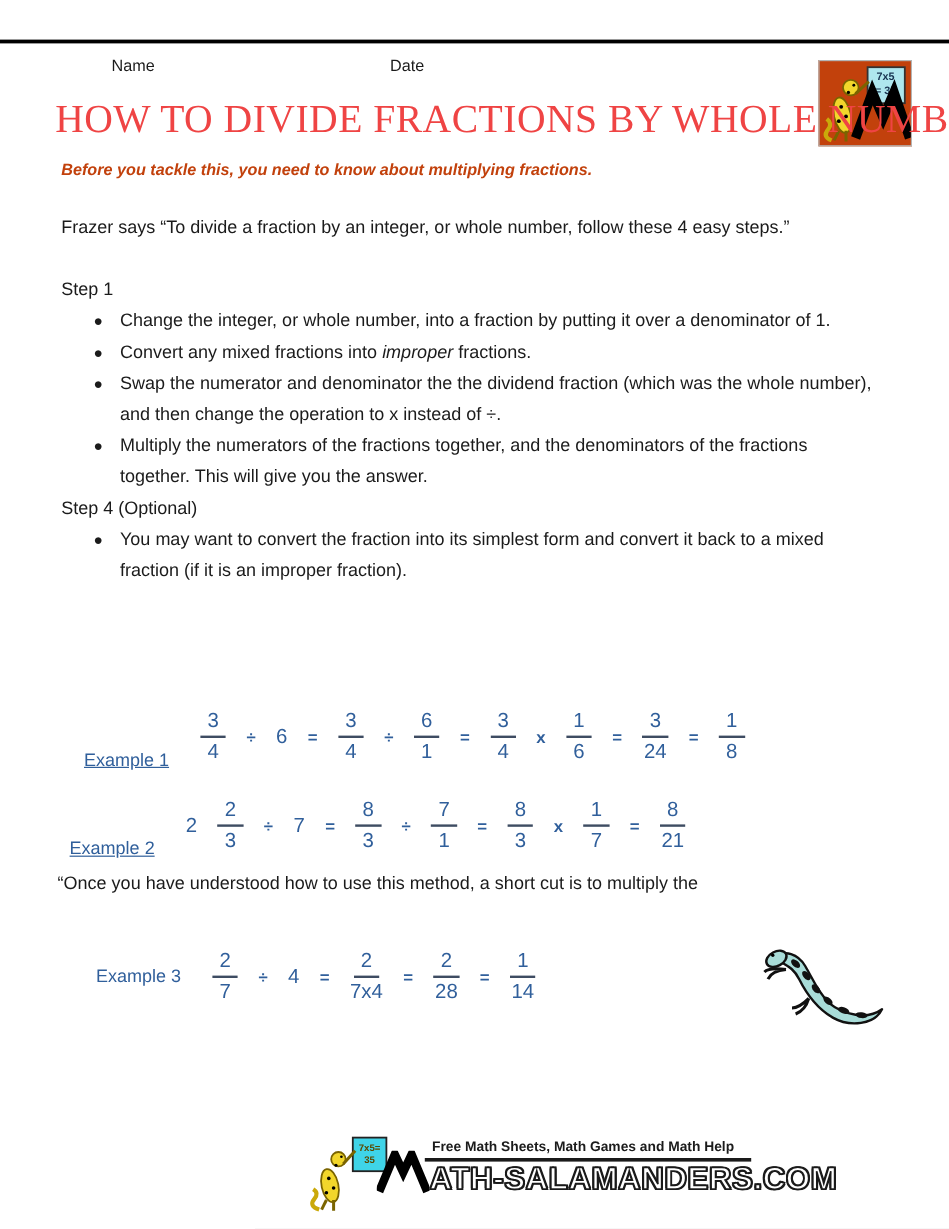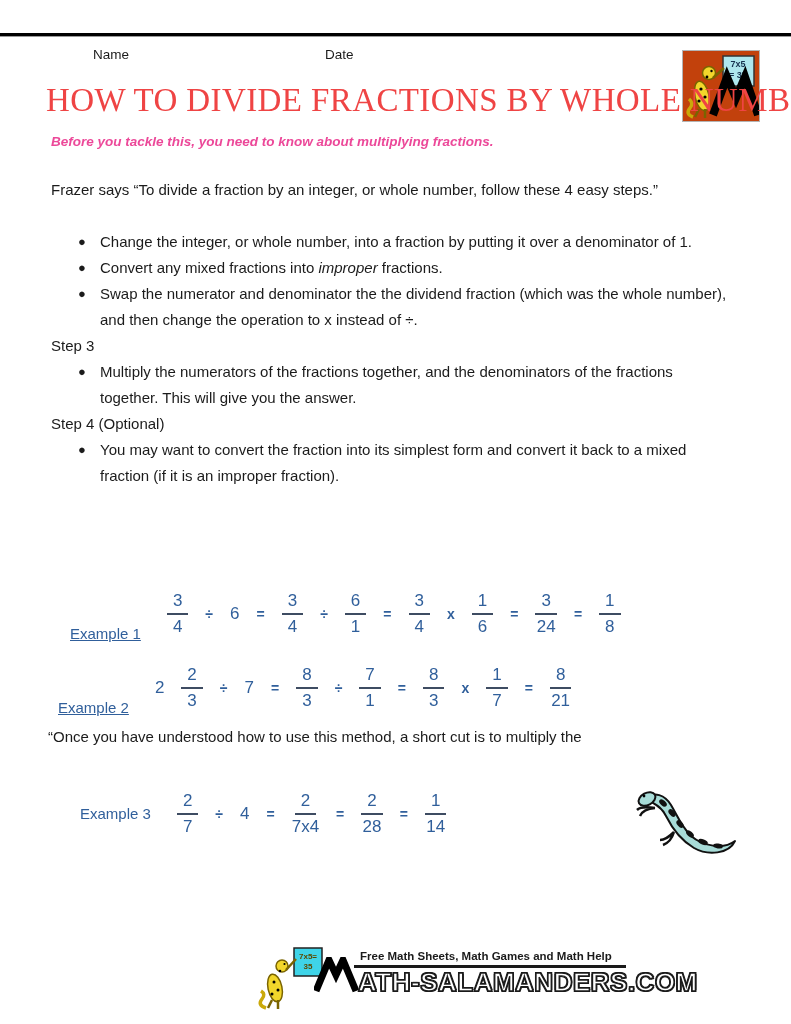--- a/index.html
+++ b/index.html
@@ -21,21 +21,21 @@
   }
 
   .page-title {
     position:absolute; left:46px; top:82px; width:640px;
     font-family:"Liberation Serif", serif; font-size:33px; letter-spacing:0.4px;
     color:#ef4444; white-space:nowrap;
   }
 
   .intro-note {
     position:absolute; left:51px; top:134px; font-size:13.5px;
-    font-style:italic; font-weight:bold; color:#ec4899;
+    font-style:italic; font-weight:bold; color:#c2410c;
   }
   .frazer-line { position:absolute; left:51px; top:181px; font-size:15px;text-align:center; }
 
   .steps { position:absolute; left:51px; top:229px; width:695px; font-size:15px; line-height:26px; }
   .step-label { font-weight:normal; }
   .step-bullets { margin:0; padding:0 0 0 27px; list-style:none; }
   .bullet-item { display:flex; width:655px; }
   .bullet-dot { flex:0 0 22px; font-size:13px; }
   .bullet-text { flex:1 1 auto; }
   .bullet-text em { }
@@ -54,21 +54,21 @@
   .whole { font-size:17px; }
 
   .quote-block { position:absolute; left:48px; top:724px; font-size:15px; line-height:26px; }
 
   .lizard { position:absolute; left:628px; top:786px; }
 
   .footer-logo { position:absolute; left:254px; top:944px; display:flex; align-items:flex-start; }
   .footer-right { margin-left:-14px; }
   .footer-tagline { font-size:11.5px; font-weight:bold; padding:6px 0 3px 46px; white-space:nowrap; }
   .footer-rule { height:3px; background:#1a1a1a; margin-left:40px; width:272px; }
-  .footer-wordmark { display:flex; align-items:flex-start; margin-top:1px; }
+  .footer-wordmark { display:flex; align-items:center; margin-top:1px; }
   .wordmark-text {
     font-size:26px; font-weight:700; letter-spacing:0.5px; line-height:1;
     color:#ffffff; -webkit-text-stroke:1.4px #1a1a1a;
     text-shadow:1px 1px 0 #1a1a1a, -1px -1px 0 #1a1a1a, 1px -1px 0 #1a1a1a, -1px 1px 0 #1a1a1a;
     white-space:nowrap; padding-bottom:2px;
   }
 </style>
 </head>
 <body>
 
@@ -97,37 +97,37 @@
         <circle cx="24" cy="26" r="1.4" fill="#000"></circle>
     </svg>
   </div>
 
   <div class="page-title">HOW TO DIVIDE FRACTIONS BY WHOLE NUMBERS</div>
 
   <div class="intro-note">Before you tackle this, you need to know about multiplying fractions.</div>
   <div class="frazer-line">Frazer says “To divide a fraction by an integer, or whole number, follow these 4 easy steps.”</div>
 
   <div class="steps">
+    <div class="step-label">Step 1</div>
     <ul class="step-bullets">
       <li class="bullet-item">
         <span class="bullet-dot">●</span>
         <span class="bullet-text">Change the integer, or whole number, into a fraction by putting it over a denominator of 1.</span>
       </li>
       <li class="bullet-item">
         <span class="bullet-dot">●</span>
         <span class="bullet-text"><span>Convert any mixed fractions into </span><em>improper</em><span> fractions.</span></span>
       </li>
     </ul>
     <ul class="step-bullets">
       <li class="bullet-item">
         <span class="bullet-dot">●</span>
         <span class="bullet-text">Swap the numerator and denominator the the dividend fraction (which was the whole number), and then change the operation to x instead of ÷.</span>
       </li>
     </ul>
-    <div class="step-label">Step 3</div>
     <ul class="step-bullets">
       <li class="bullet-item">
         <span class="bullet-dot">●</span>
         <span class="bullet-text">Multiply the numerators of the fractions together, and the denominators of the fractions together. This will give you the answer.</span>
       </li>
     </ul>
     <div class="step-label">Step 4 (Optional)</div>
     <ul class="step-bullets">
       <li class="bullet-item">
         <span class="bullet-dot">●</span>

